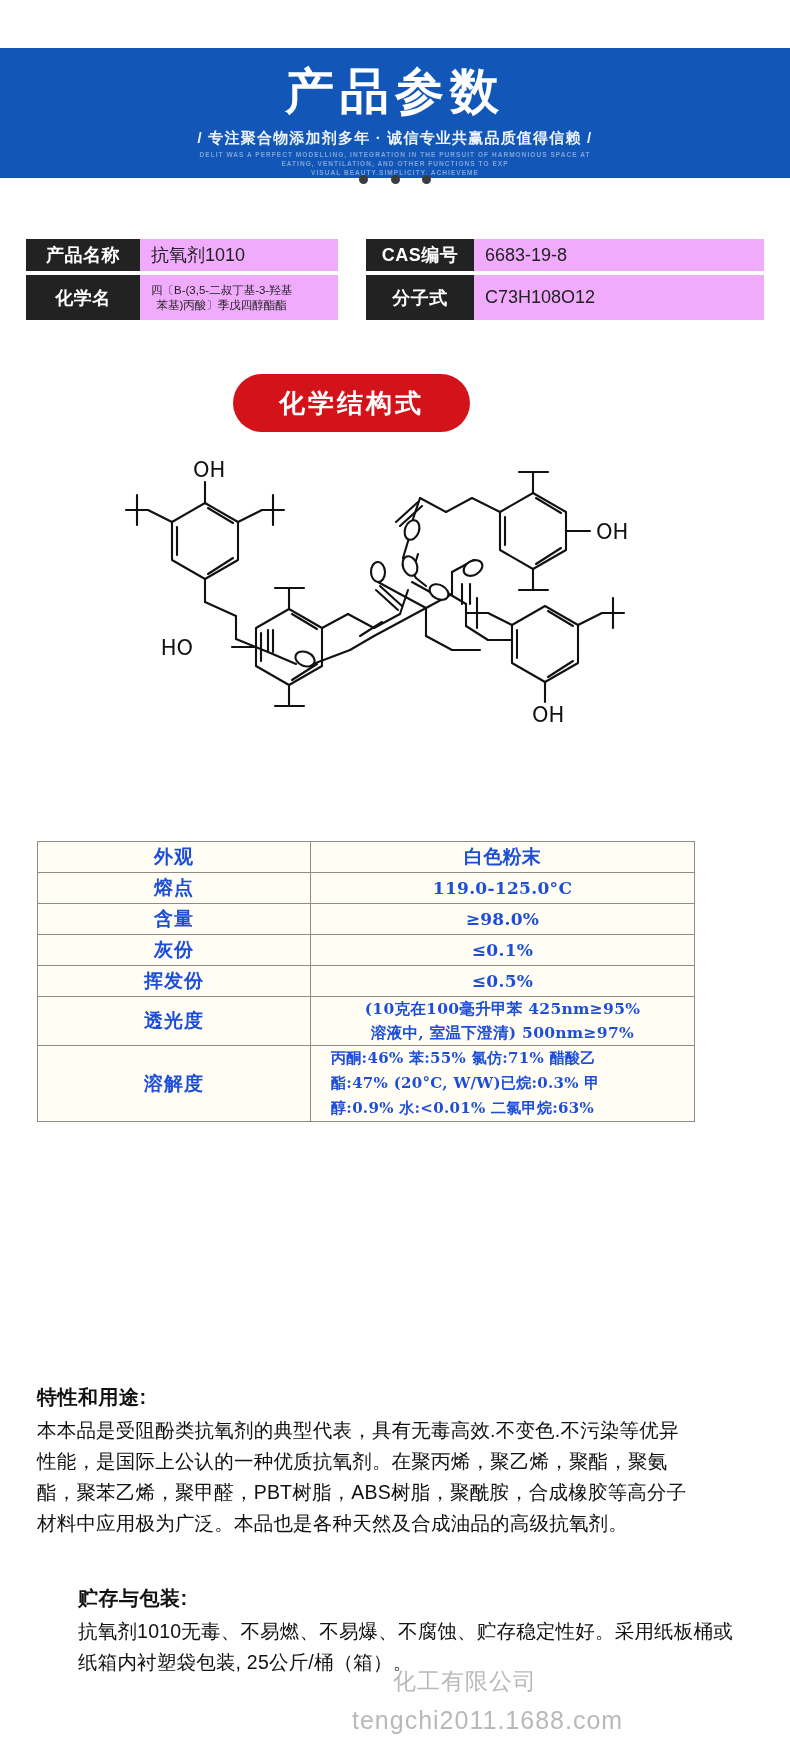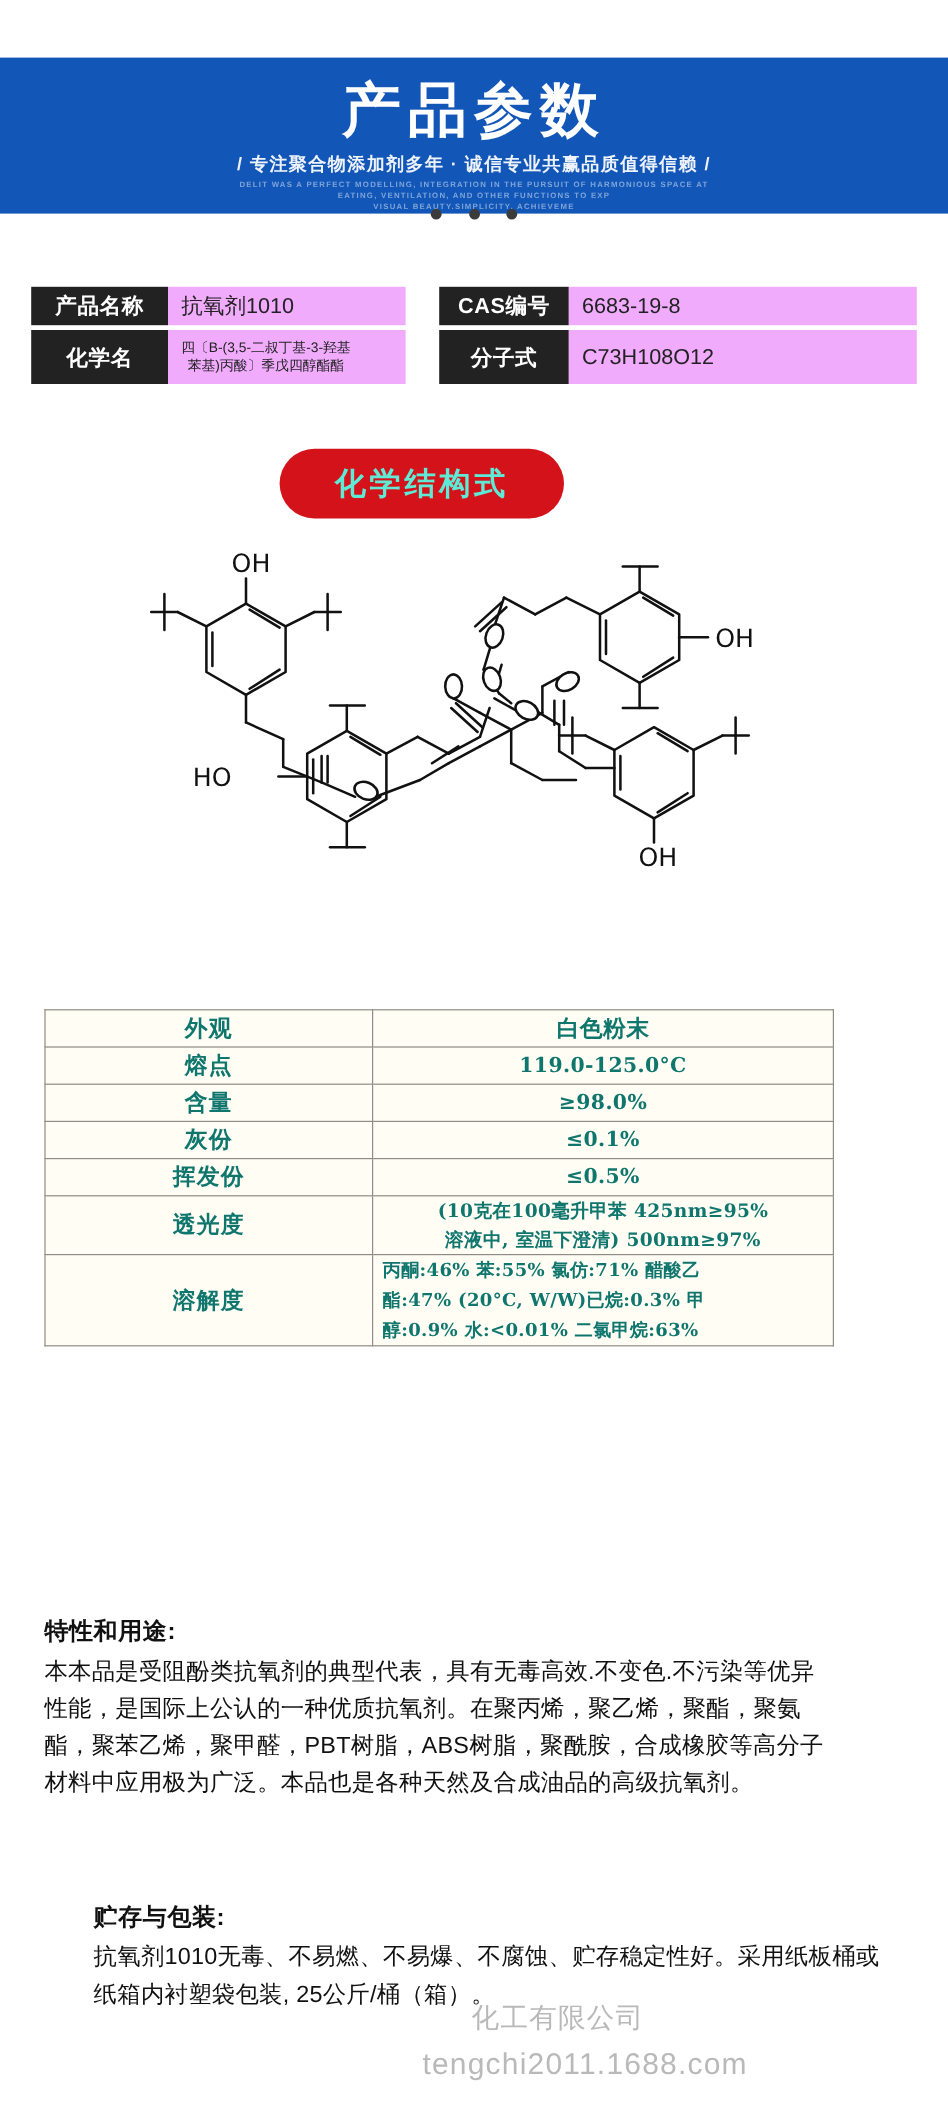--- a/index.html
+++ b/index.html
@@ -94,21 +94,21 @@
   .val-c{width:290px;height:32px;font-size:18px;}
   .lbl-d{width:108px;height:45px;}
   .val-d{width:290px;height:45px;font-size:18px;}
 
   
   .badge{
     position:absolute;left:233px;top:374px;
     width:237px;height:58px;
     background:#d4121a;
     border-radius:29px;
-    color:#5eead4;
+    color:#ffffff;
     font-size:26px;
     font-weight:bold;
     letter-spacing:3px;
     display:flex;align-items:center;justify-content:center;
     box-sizing:border-box;
   }
 
   
   .structure{
     position:absolute;left:60px;top:450px;
@@ -121,21 +121,21 @@
     position:absolute;left:37px;top:841px;
     width:658px;
     border-collapse:collapse;
     background:#fffdf4;
     font-family:"DejaVu Serif","Liberation Serif",serif;
   }
   .spec td{
     border:1px solid #8d8d85;
     text-align:center;
     vertical-align:middle;
-    color:#0f766e;
+    color:#1d4ed8;
     font-weight:bold;
     padding:0;
   }
   .spec .k{
     width:272px;
     font-size:19px;
     letter-spacing:1px;
     height:30px;
   }
   .spec .v{
@@ -146,34 +146,34 @@
   .spec .multi{
     font-size:15.5px;
     line-height:24px;
     text-align:center;
   }
   .spec .multi span{display:block;white-space:nowrap;}
   .spec .sol{
     font-size:15px;
     line-height:25px;
     text-align:left;
-    padding-left:8px;
+    padding-left:20px;
   }
   .spec .sol span{display:block;white-space:nowrap;}
 
   
   .copy{
     position:absolute;left:37px;
     width:660px;
     color:#111111;
     font-size:19.5px;
     line-height:31px;
     letter-spacing:0.2px;
   }
-  .copy-a{top:1345px;}
+  .copy-a{top:1382px;}
   .copy-b{top:1583px;margin-left:41px;}
   .copy h4{
     margin:0 0 2px 0;
     font-size:20px;
     font-weight:bold;
     letter-spacing:0.5px;
   }
   .copy p{margin:0;}
 
   

